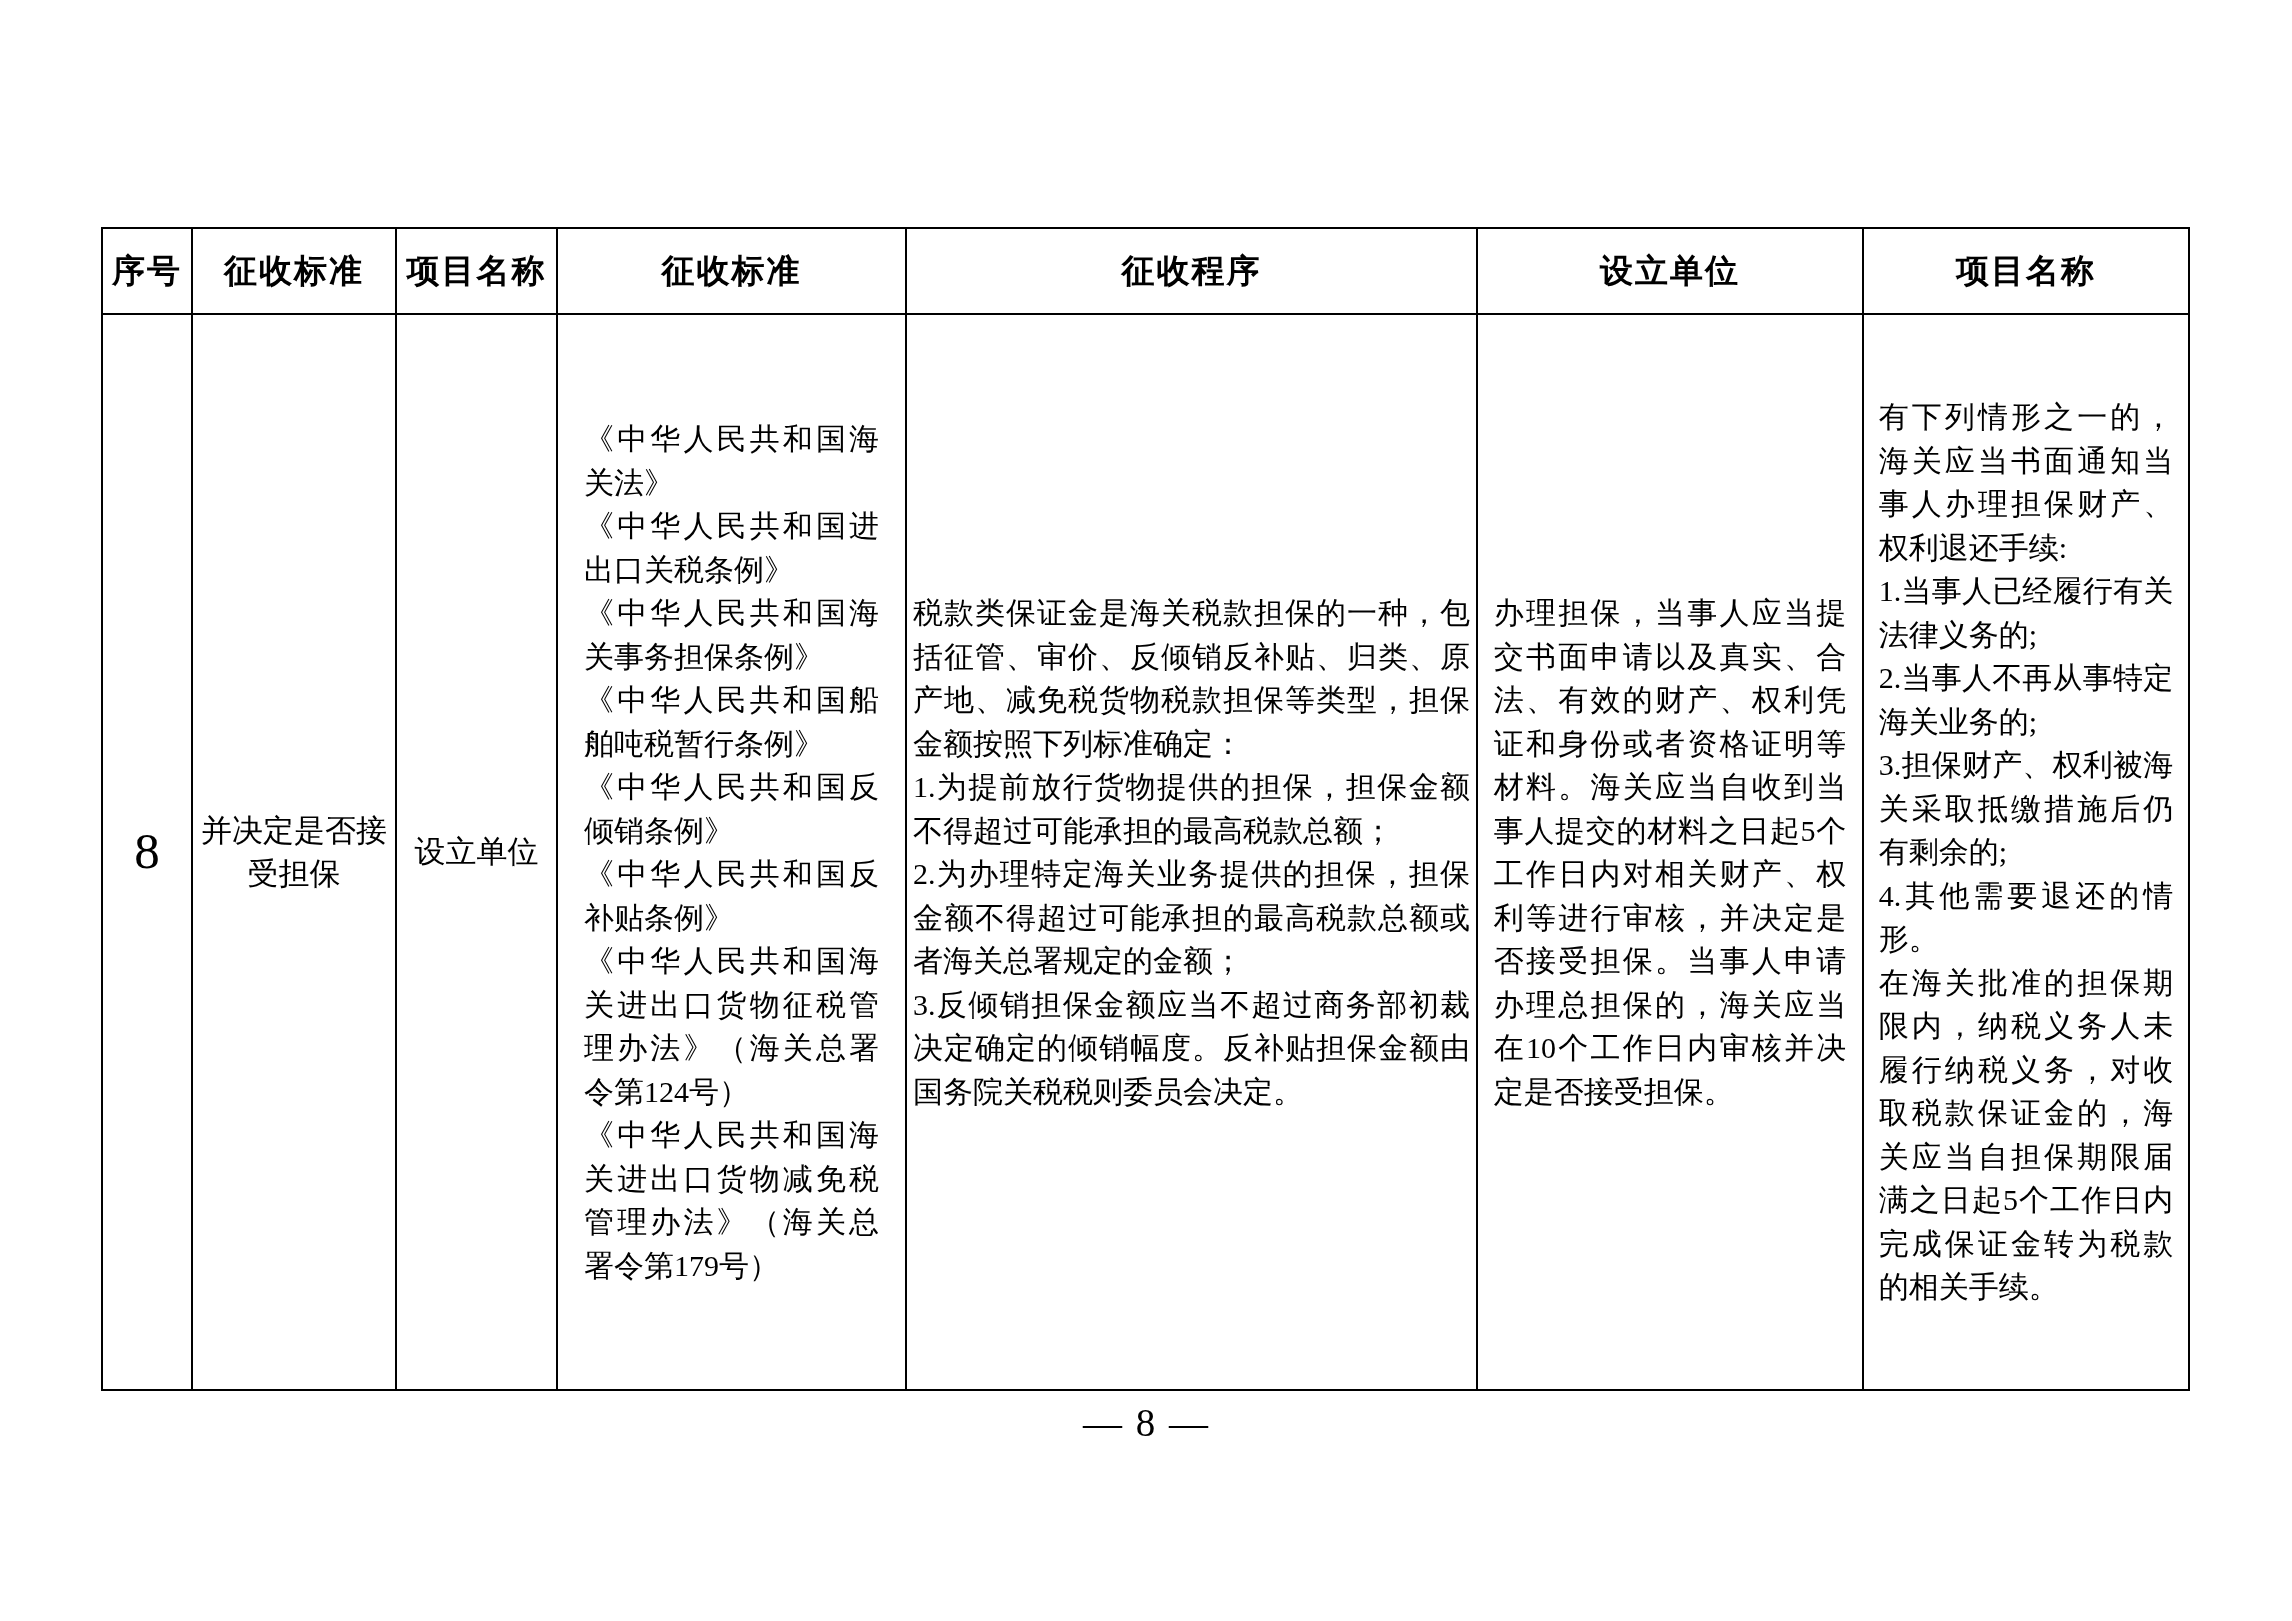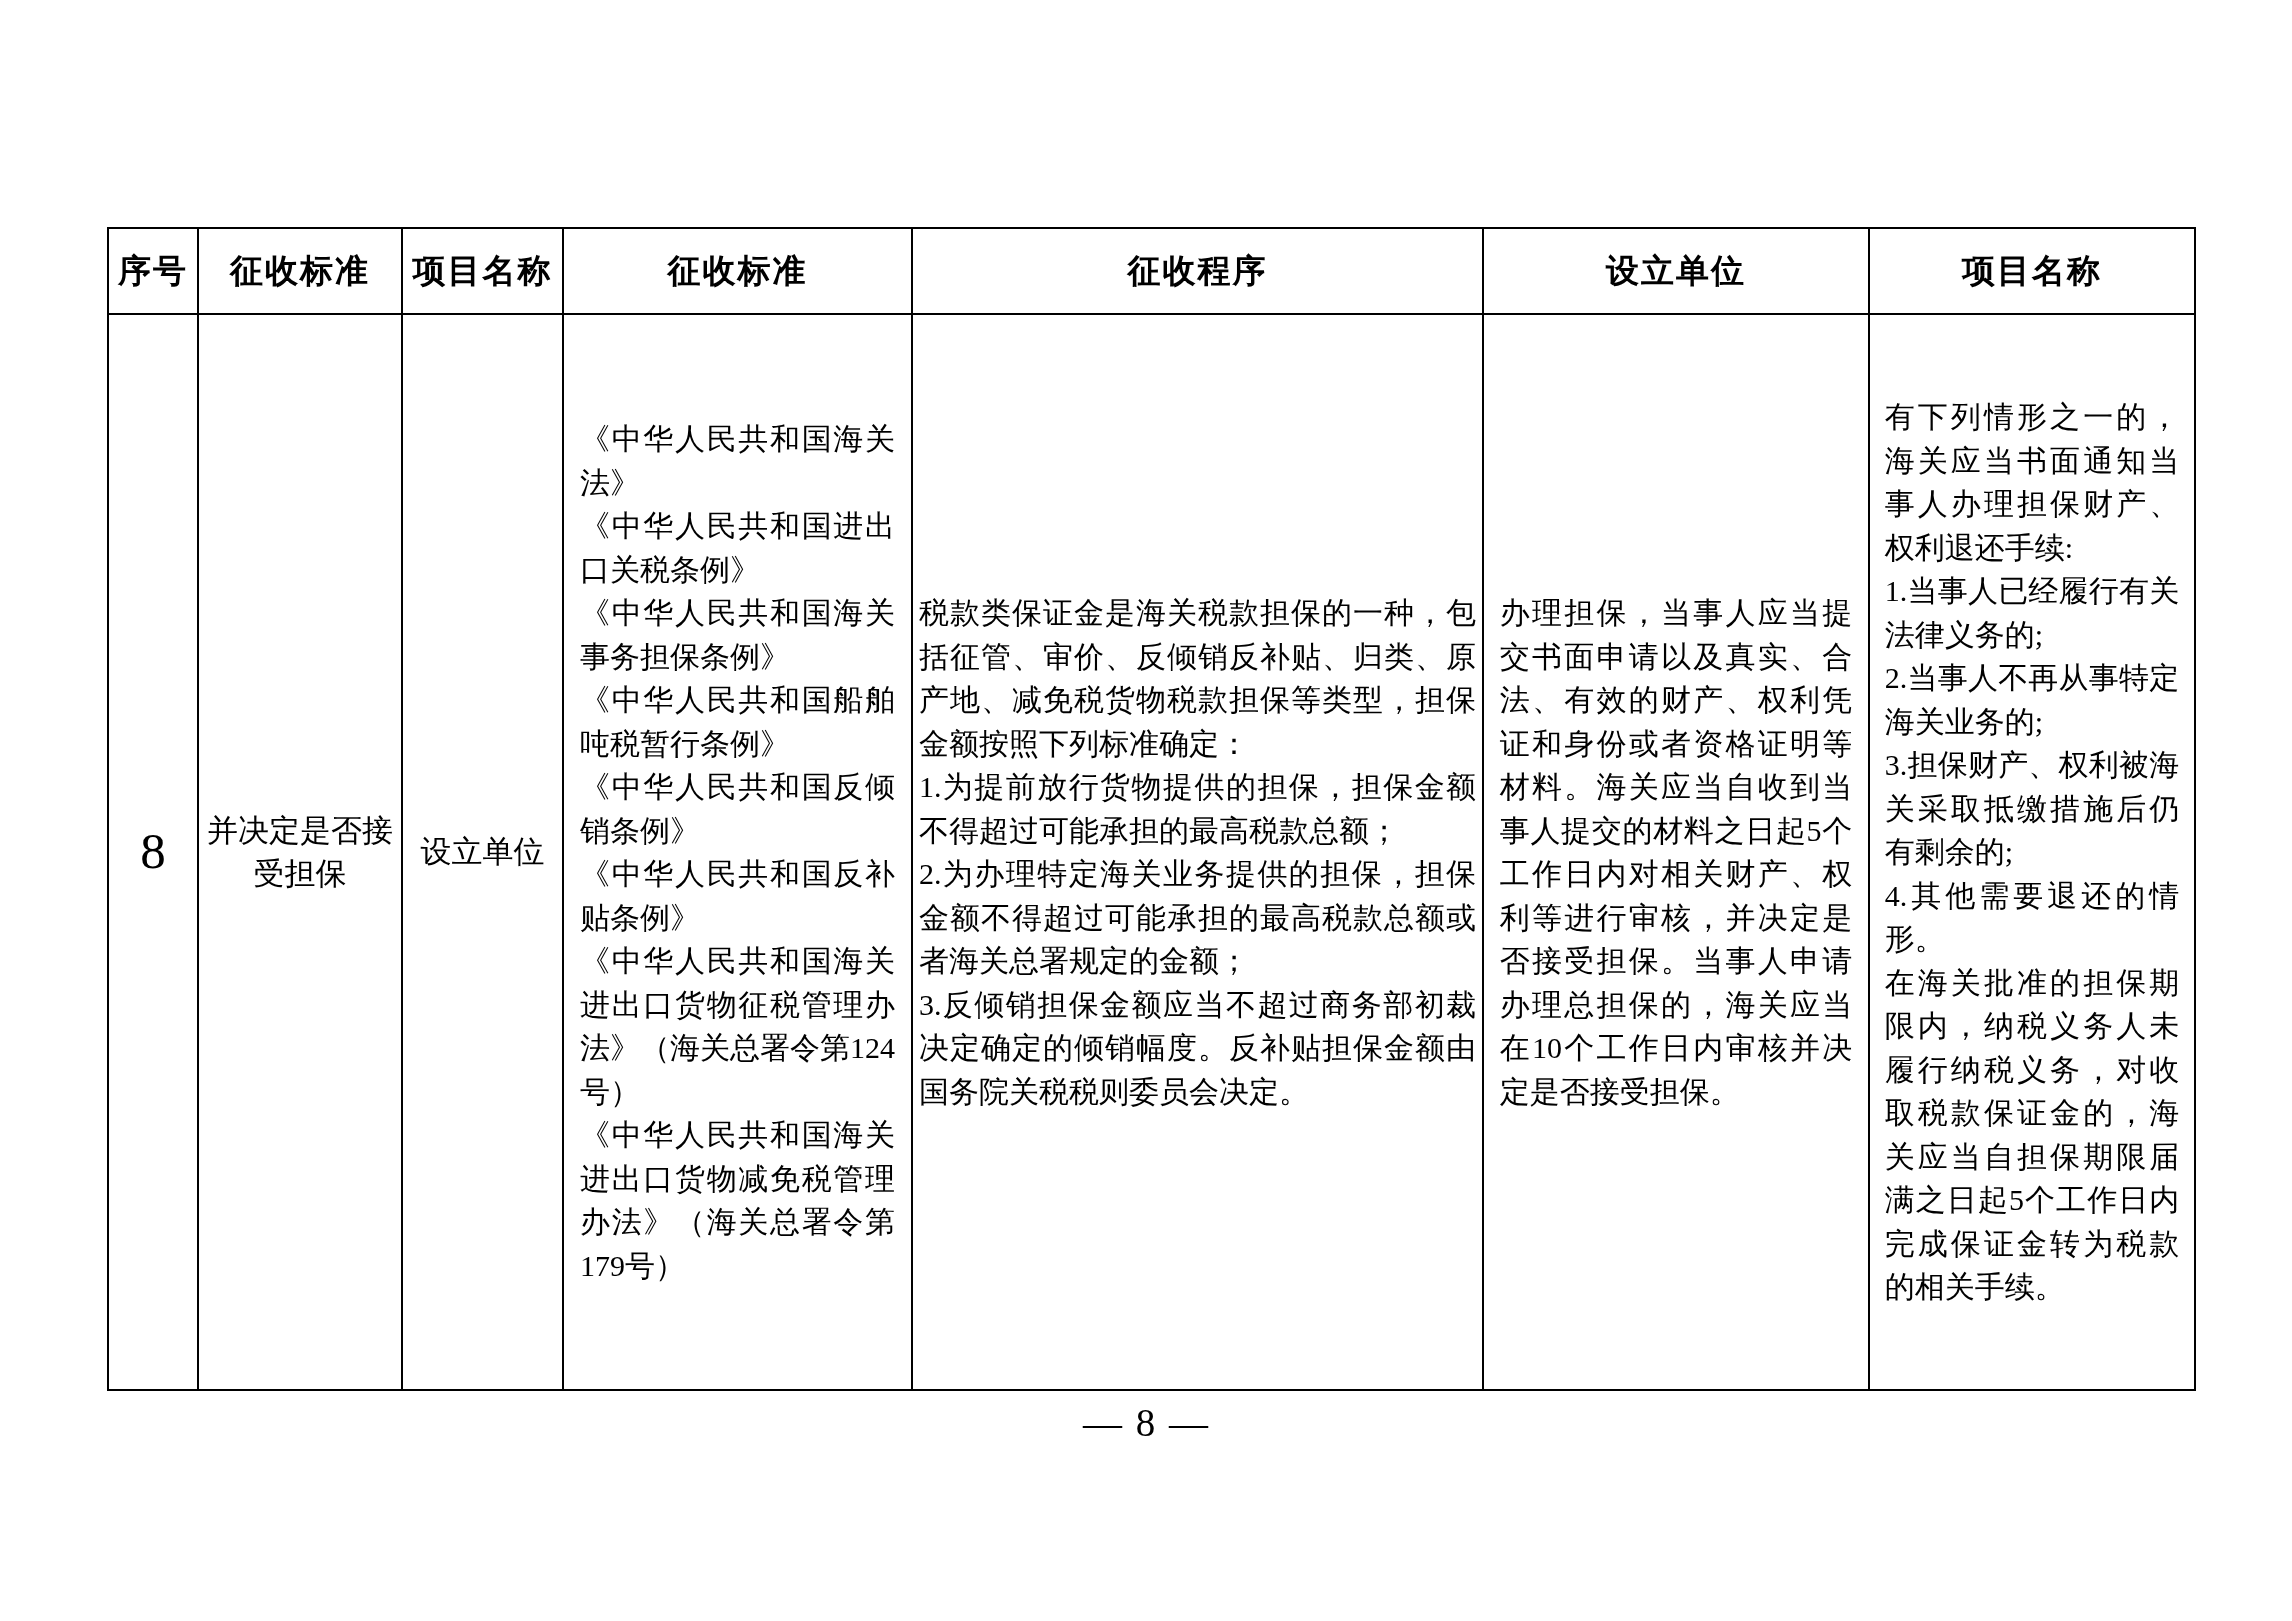--- a/index.html
+++ b/index.html
@@ -9,21 +9,21 @@
   body {
     position: relative;
     width: 2293px;
     height: 1621px;
     background: #ffffff;
     color: #000000;
     font-family: "Liberation Serif", "DejaVu Serif", serif;
   }
   .doc-table {
     position: absolute;
-    left: 107px;
+    left: 101px;
     top: 227px;
     width: 2088px;
     height: 1164px;
     border-collapse: collapse;
     table-layout: fixed;
     border: 2.9px solid #000;
   }
   .doc-table th,
   .doc-table td {
     border: 2.9px solid #000;
@@ -51,21 +51,21 @@
   td.cell-center {
     text-align: center;
     font-size: 31px;
     line-height: 1.4;
     padding: 0 5.9px;
   }
   td.cell-text {
     text-align: justify;
     white-space: pre-line;
   }
-  td.pad-basis     { padding: 0 16px; }
+  td.pad-basis     { padding: 0 26px; }
   td.pad-standard  { padding: 0 5.9px;  }
   td.pad-procedure { padding: 0 15.7px; }
   td.pad-return    { padding: 0 14.7px; }
   .page-number {
     position: absolute;
     left: 0;
     top: 1400px;
     width: 2293px;
     text-align: center;
     font-size: 39px;

